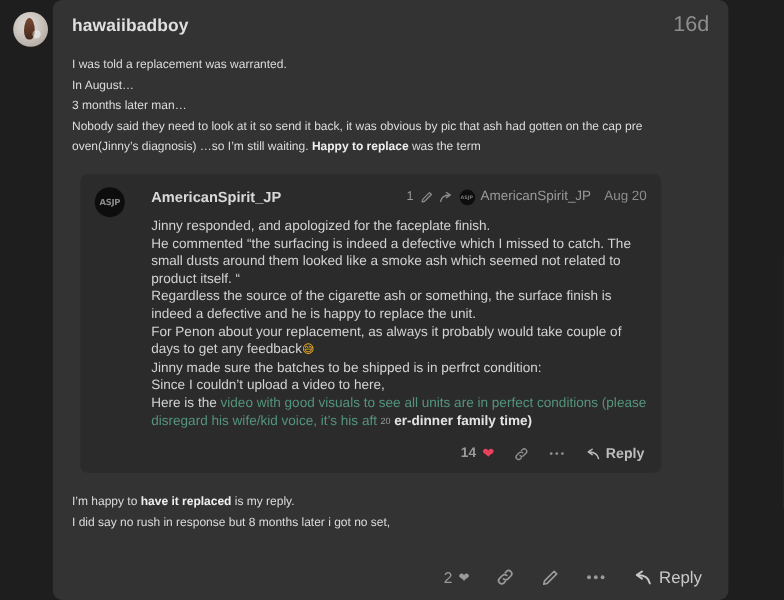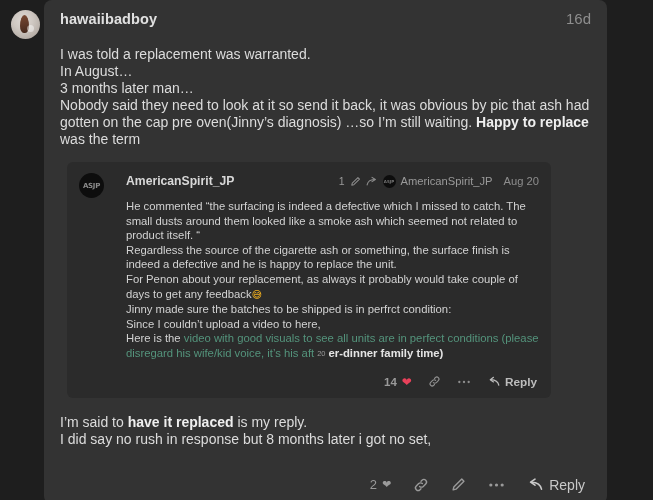--- a/index.html
+++ b/index.html
@@ -87,26 +87,26 @@
     margin-bottom: 14px;
   }
   .username {
     color: #e0e0e0;
     font-size: 14.5px;
     font-weight: bold;
     letter-spacing: 0.1px;
   }
   .post-time {
     color: #8e8e8e;
-    font-size: 15px;
+    font-size: 18px;
   }
 
   .post-body {
     color: #dcdcdc;
-    font-size: 14px;
+    font-size: 10px;
     line-height: 17px;
   }
   .post-body .b {
     font-weight: bold;
     color: #efefef;
   }
   .post-body p {
     margin: 0;
   }
 
@@ -334,20 +334,21 @@
                       <path d="M8 1.5 12.5 4.3 8 7.2"></path>
                     </svg>
                 </span>
                 <span class="q-mini-avatar">ASJP</span>
                 <span class="q-reply-user">AmericanSpirit_JP</span>
                 <span class="q-date">Aug 20</span>
               </span>
             </div>
 
             <div class="quote-body" id="quote-body">
+                <p><span>Jinny responded, and apologized for the faceplate finish.</span></p>
                 <p><span>He commented “the surfacing is indeed a defective which I missed to catch. The small dusts around them looked like a smoke ash which seemed not related to product itself. “</span></p>
                 <p><span>Regardless the source of the cigarette ash or something, the surface finish is indeed a defective and he is happy to replace the unit.</span></p>
                 <p><span>For Penon about your replacement, as always it probably would take couple of days to get any feedback</span><span class="emoji">😅</span></p>
                 <p><span>Jinny made sure the batches to be shipped is in perfrct condition:</span></p>
                 <p><span>Since I couldn’t upload a video to here,</span></p>
                 <p><span>Here is the </span><span class="lnk">video with good visuals to see all units are in perfect conditions (please disregard his wife/kid voice, it’s his aft</span><span class="sup-num">20</span><span class="b">er-dinner family time)</span></p>
               </div>
 
             <div class="quote-footer">
               <span class="qf-likes">
@@ -376,21 +377,21 @@
                 </span>
                 <span>Reply</span>
               </span>
             </div>
 
           </div>
         </div>
       </div>
 
       <div class="post-body" id="post-body-bottom" style="margin-top:16px;">
-          <p><span>I’m said to </span><span class="b">have it replaced</span><span> is my reply.</span></p>
+          <p><span>I’m happy to </span><span class="b">have it replaced</span><span> is my reply.</span></p>
           <p><span>I did say no rush in response but 8 months later i got no set,</span></p>
         </div>
 
       <div class="post-footer">
         <span class="pf-likes">
           <span>2</span>
           <span class="heart-small">❤</span>
         </span>
         <span class="pf-icon">
           <svg class="svg-ico" width="16" height="16" viewBox="0 0 16 16" fill="none" stroke="#9a9a9a" stroke-width="1.4" stroke-linecap="round">

